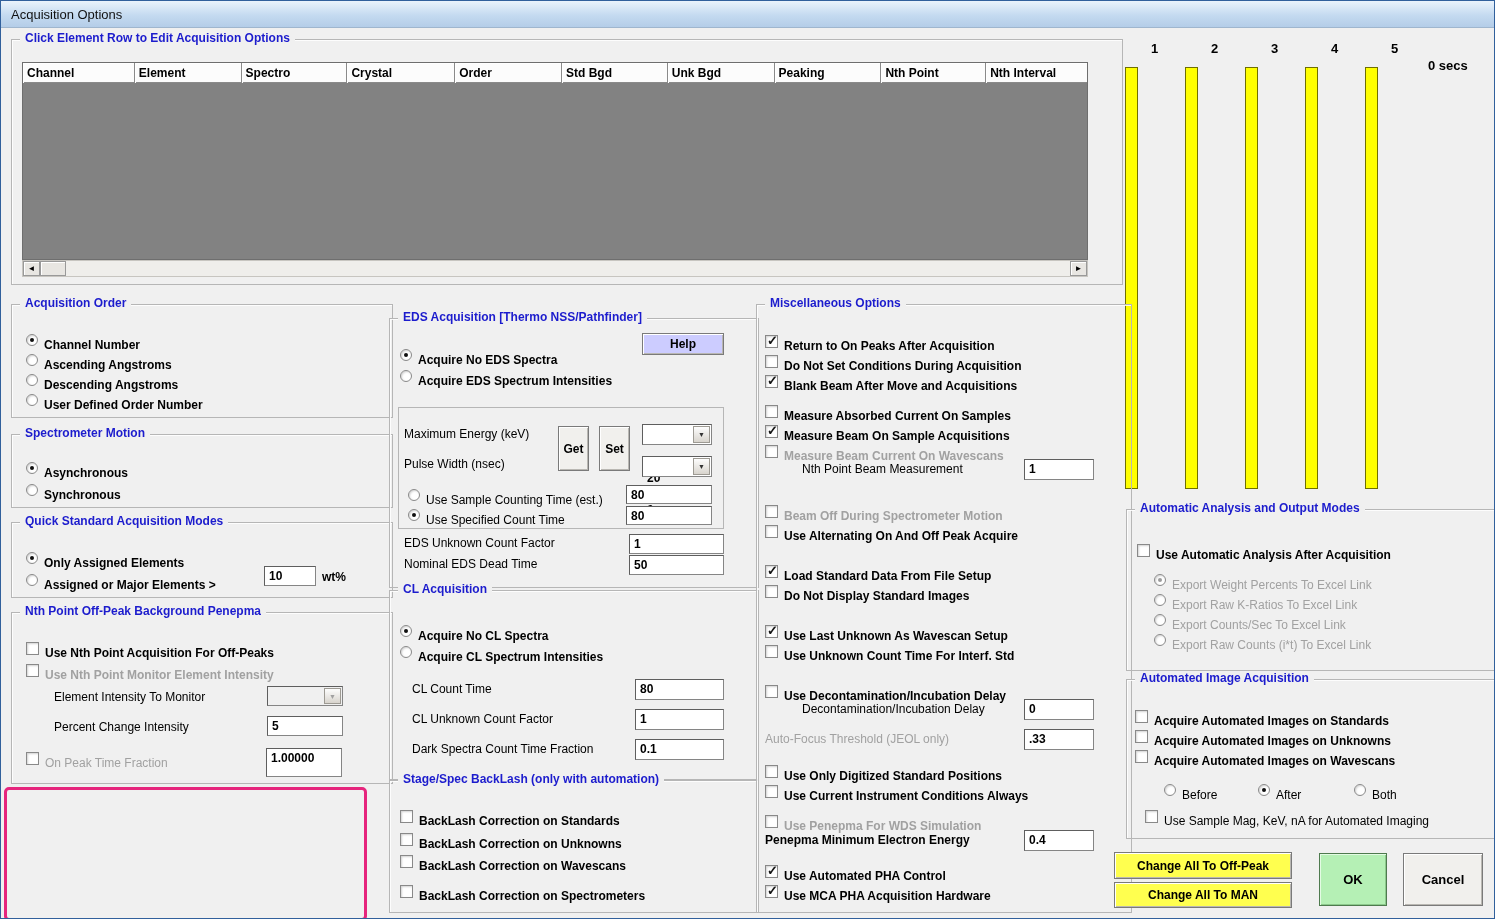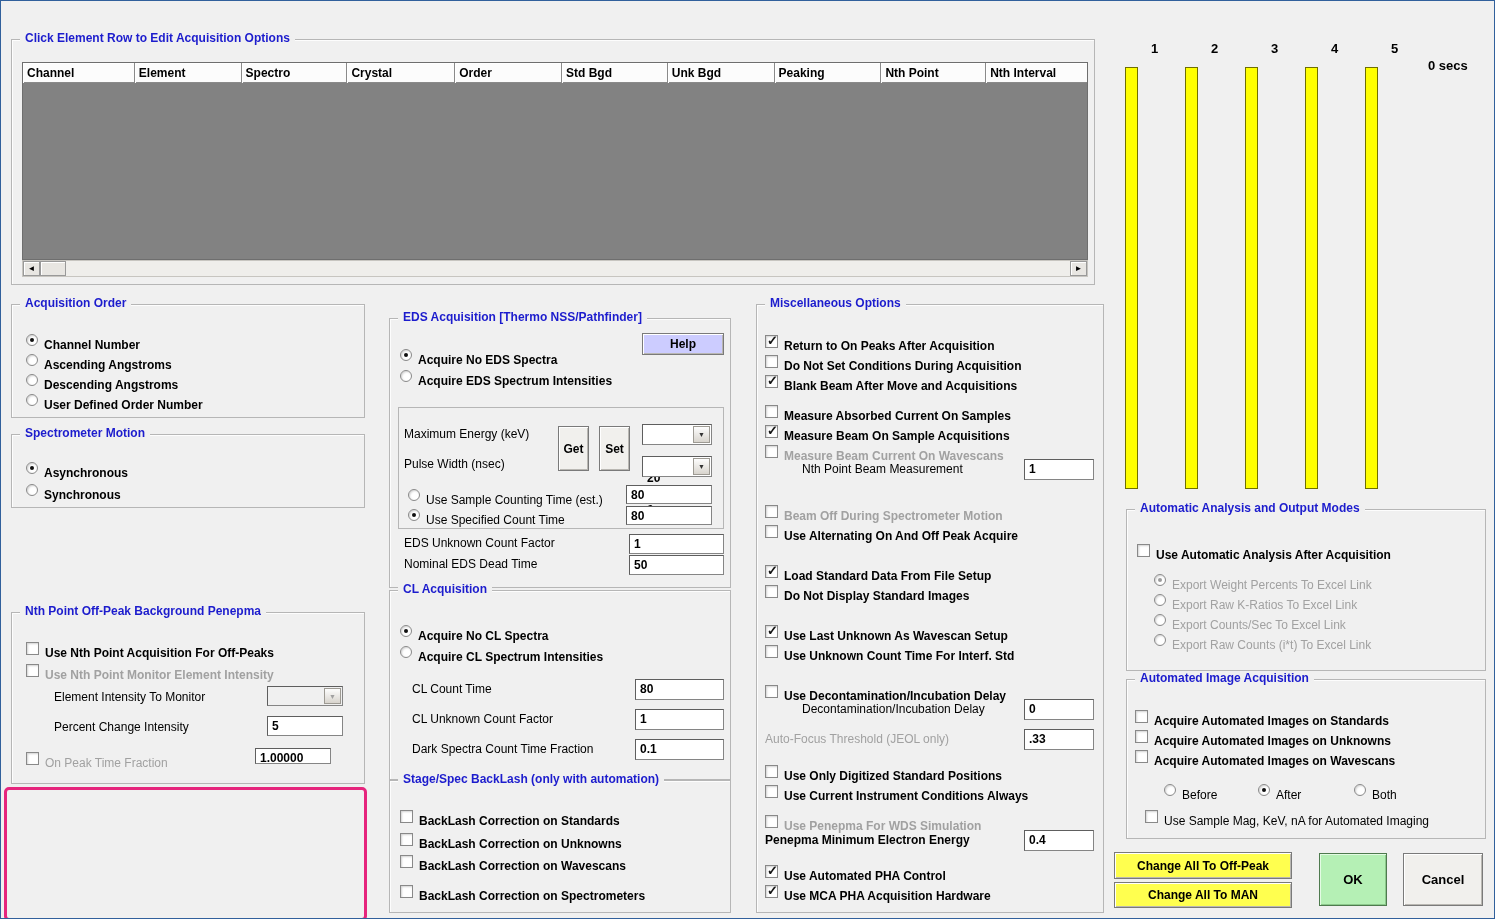--- a/index.html
+++ b/index.html
@@ -6,21 +6,21 @@
   #win {
     position:relative; width:1493px; height:917px; border:1px solid #31609c;
     background:#F0F0F0; font-family:"Liberation Sans", sans-serif; overflow:hidden;
   }
   .titlebar {
     position:absolute; left:0; top:0; right:0; height:26px;
     background:linear-gradient(#EAF3FC,#C4DAF0 55%,#B4CDE8);
     border-bottom:1px solid #9FB6CE; display:flex; align-items:center;
     padding-left:10px; font-size:13px; color:#111;
   }
-  .group { position:absolute; border:1px solid #b6b6b6; box-shadow:inset 1px 1px 0 rgba(255,255,255,.85); }
+  .group { position:absolute; border:1px solid #b6b6b6; box-shadow:inset 1px 1px 0 rgba(255,255,255,.85);padding-left:28px; }
   .gtitle { position:absolute; top:-9px; left:8px; background:#F0F0F0; padding:0 5px;
     color:#1C1CCD; font-weight:bold; font-size:12px; white-space:nowrap; line-height:15px; }
 
   .cbrow, .rdrow { position:absolute; display:flex; align-items:center; gap:6px; height:16px; }
   .lbl { font-size:12px; color:#000; white-space:nowrap;margin-top:10px; }
   .bold .lbl { font-weight:bold; }
   .box { width:13px; height:13px; min-width:13px; background:#fff; border:1px solid #898989;
     box-shadow:inset 1px 1px 2px rgba(0,0,0,.18); position:relative; box-sizing:border-box; }
   .cbrow.checked .box::after { content:"✓"; position:absolute; left:1px; top:-3px;
     font-size:13px; font-weight:bold; color:#141414; }
@@ -78,20 +78,23 @@
   .panel { position:absolute; border:1px solid #b6b6b6; box-sizing:border-box; }
   .hlrect { position:absolute; left:3px; top:786px; width:357px; height:128px;
     border:3px solid #E6257D; border-radius:5px; pointer-events:none; }
   .focusrect { position:absolute; border:1px solid #6f8fd0; box-sizing:border-box; }
 </style>
 </head>
 <body>
 
 <div id="win">
 
+  <div class="titlebar">
+    <span>Acquisition Options</span>
+  </div>
 
   <div class="group" style="left:10px;top:38px;width:1082px;height:244px">
     <span class="gtitle">Click Element Row to Edit Acquisition Options</span>
     <div class="tbl" style="left:10px;top:22px;width:1066px;height:198px">
       <div class="thead">
         <div class="th" style="width:112px">Channel</div>
         <div class="th" style="width:107px">Element</div>
         <div class="th" style="width:106px">Spectro</div>
         <div class="th" style="width:108px">Crystal</div>
         <div class="th" style="width:107px">Order</div>
@@ -152,20 +155,33 @@
     <div class="rdrow bold selected" style="left:14px;top:25px">
       <span class="dot"></span>
         <span class="lbl">Asynchronous</span>
     </div>
     <div class="rdrow bold" style="left:14px;top:47px">
       <span class="dot"></span>
         <span class="lbl">Synchronous</span>
     </div>
   </div>
 
+  <div class="group" style="left:10px;top:521px;width:352px;height:74px">
+    <span class="gtitle">Quick Standard Acquisition Modes</span>
+    <div class="rdrow bold selected" style="left:14px;top:27px">
+      <span class="dot"></span>
+        <span class="lbl">Only Assigned Elements</span>
+    </div>
+    <div class="rdrow bold" style="left:14px;top:49px">
+      <span class="dot"></span>
+        <span class="lbl">Assigned or Major Elements &gt;</span>
+    </div>
+    <div class="tf" style="left:252px;top:43px;width:52px;height:20px">10</div>
+    <span class="plabel bold" style="left:310px;top:47px">wt%</span>
+  </div>
 
   <div class="group" style="left:10px;top:611px;width:352px;height:170px">
     <span class="gtitle">Nth Point Off-Peak Background Penepma</span>
     <div class="cbrow bold" style="left:14px;top:27px">
       <span class="box"></span>
         <span class="lbl">Use Nth Point Acquisition For Off-Peaks</span>
     </div>
     <div class="cbrow bold disabled" style="left:14px;top:49px">
       <span class="box"></span>
         <span class="lbl">Use Nth Point Monitor Element Intensity</span>
@@ -176,21 +192,21 @@
       <span class="ddbtn">
           <span>▼</span>
         </span>
     </div>
     <span class="plabel" style="left:42px;top:107px">Percent Change Intensity</span>
     <div class="tf" style="left:255px;top:103px;width:76px;height:20px">5</div>
     <div class="cbrow disabled" style="left:14px;top:137px">
       <span class="box"></span>
         <span class="lbl">On Peak Time Fraction</span>
     </div>
-    <div class="tf" style="left:243px;top:135px;width:76px;height:16px">1.00000</div>
+    <div class="tf" style="left:254px;top:135px;width:76px;height:29px">1.00000</div>
   </div>
 
   <div class="hlrect"></div>
 
   <div class="group" style="left:388px;top:317px;width:340px;height:268px">
     <span class="gtitle">EDS Acquisition [Thermo NSS/Pathfinder]</span>
     <div class="btn help" style="left:252px;top:14px;width:82px;height:22px">Help</div>
     <div class="rdrow bold selected" style="left:10px;top:28px">
       <span class="dot"></span>
         <span class="lbl">Acquire No EDS Spectra</span>

